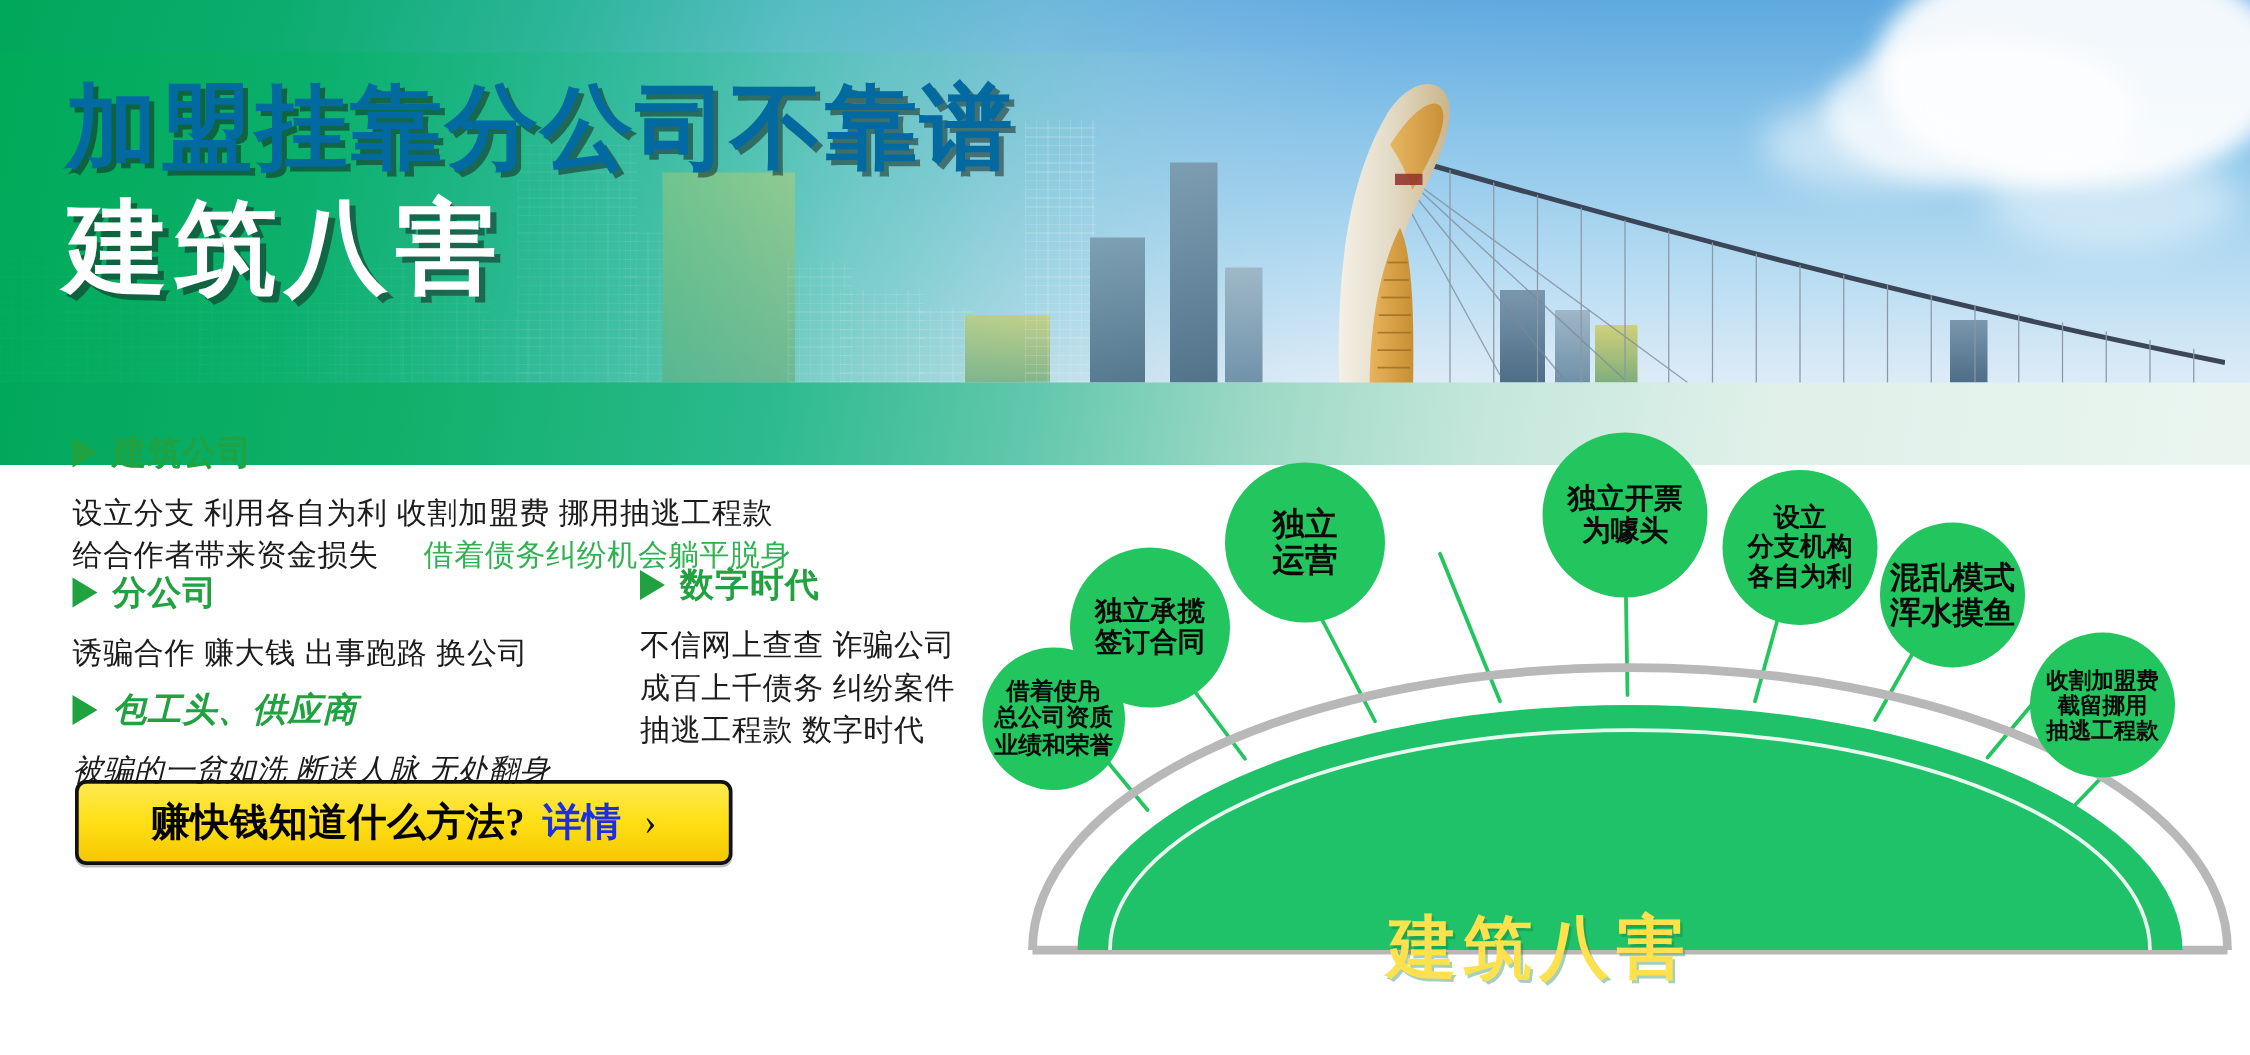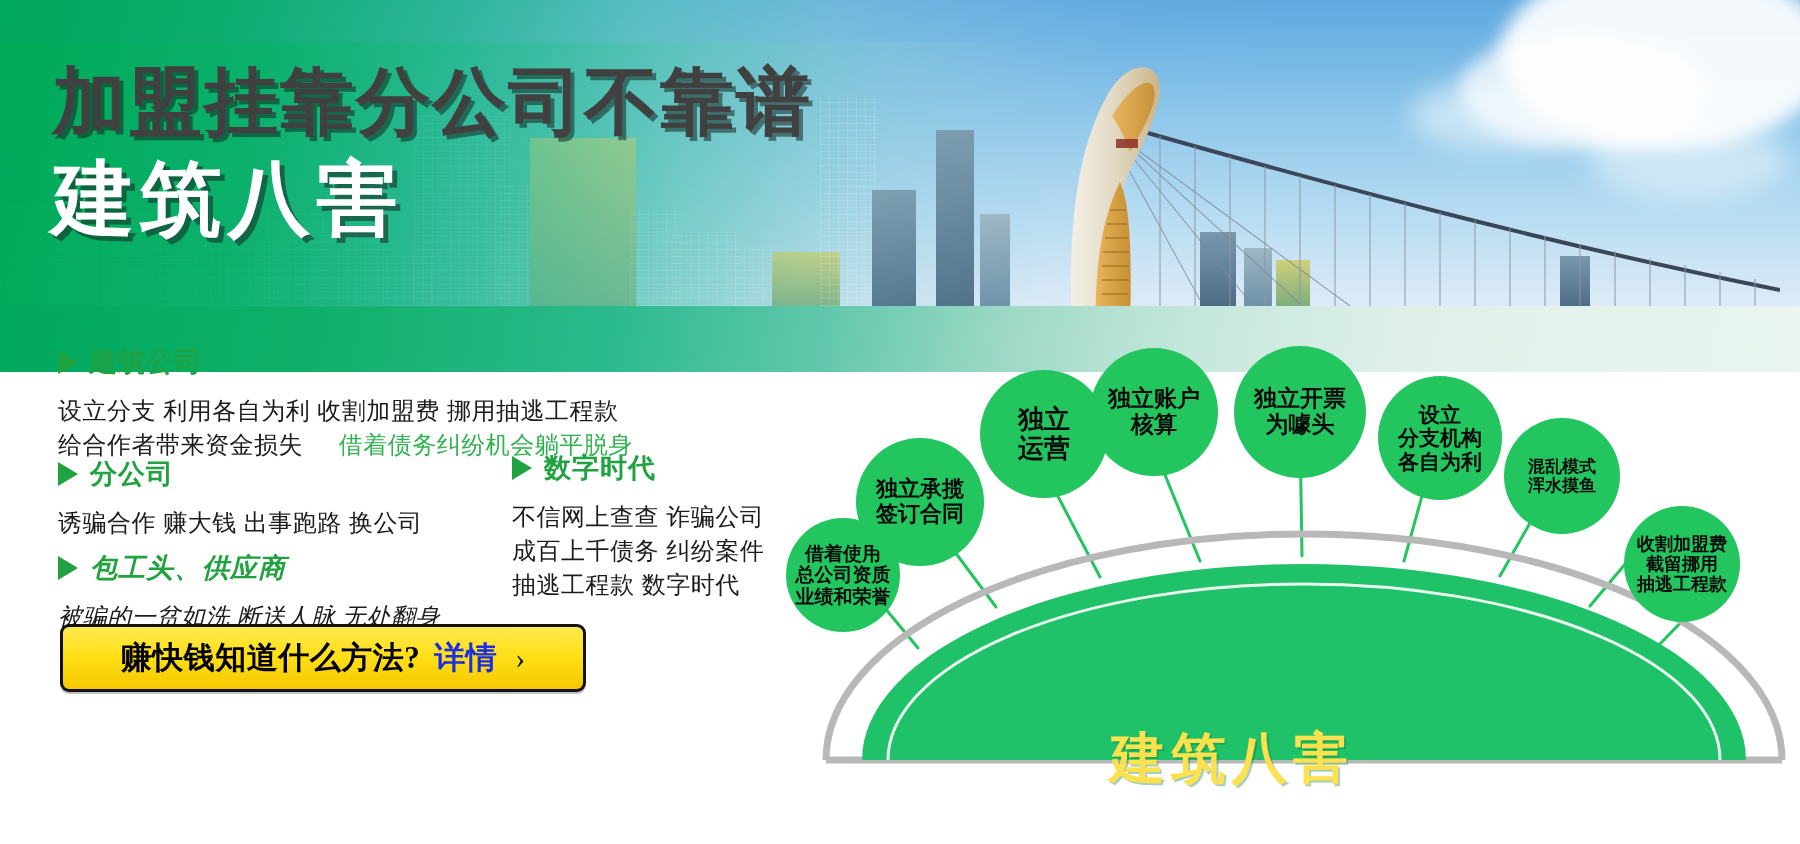--- a/index.html
+++ b/index.html
@@ -60,21 +60,21 @@
     background:linear-gradient(100deg,#00a85c 0%,#11b06a 18%,#2bba8e 34%,#63c8ad 46%,#9ed9c6 56%,#c5e7dc 66%,#dff0e9 78%,#eaf5f0 100%);
   }
   .groundline{position:absolute;left:0;bottom:56px;width:1800px;height:4px;background:rgba(255,255,255,.55);}
 
   
   .bridge{position:absolute;left:1020px;bottom:40px;width:760px;height:300px;}
 
   
   .headline{position:absolute;left:52px;top:62px;z-index:9;}
   .h1{
-    font-size:74px;font-weight:bold;color:#404040;letter-spacing:2px;line-height:1.08;
+    font-size:74px;font-weight:bold;color:#0369a1;letter-spacing:2px;line-height:1.08;
     text-shadow:4px 4px 0 rgba(20,40,35,.55);
     font-family:"Liberation Sans","DejaVu Sans",sans-serif;
   }
   .h2{
     margin-top:14px;
     font-size:82px;font-weight:bold;color:#ffffff;letter-spacing:6px;line-height:1.06;
     text-shadow:5px 5px 0 rgba(20,40,35,.55);
   }
 
   
@@ -319,34 +319,30 @@
 业绩和荣誉</span>
     </div>
     <div class="bubble" style="left:56px;top:108px;width:128px;height:128px;font-size:22px;">
       <span style="white-space: pre-line;">独立承揽
 签订合同</span>
     </div>
     <div class="bubble" style="left:180px;top:40px;width:128px;height:128px;font-size:26px;">
       <span style="white-space: pre-line;">独立
 运营</span>
     </div>
-    <div class="bubble" style="left:290px;top:18px;width:128px;height:128px;font-size:23px;">
-      <span style="white-space: pre-line;">独立账户
-核算</span>
-    </div>
     <div class="bubble" style="left:434px;top:16px;width:132px;height:132px;font-size:23px;">
       <span style="white-space: pre-line;">独立开票
 为噱头</span>
     </div>
     <div class="bubble" style="left:578px;top:46px;width:124px;height:124px;font-size:21px;">
       <span style="white-space: pre-line;">设立
 分支机构
 各自为利</span>
     </div>
-    <div class="bubble" style="left:704px;top:88px;width:116px;height:116px;font-size:17px;">
+    <div class="bubble" style="left:704px;top:88px;width:116px;height:116px;font-size:25px;">
       <span style="white-space: pre-line;">混乱模式
 浑水摸鱼</span>
     </div>
     <div class="bubble" style="left:824px;top:176px;width:116px;height:116px;font-size:18px;">
       <span style="white-space: pre-line;">收割加盟费
 截留挪用
 抽逃工程款</span>
     </div>
 
     <div class="domeLabel">建筑八害</div>

